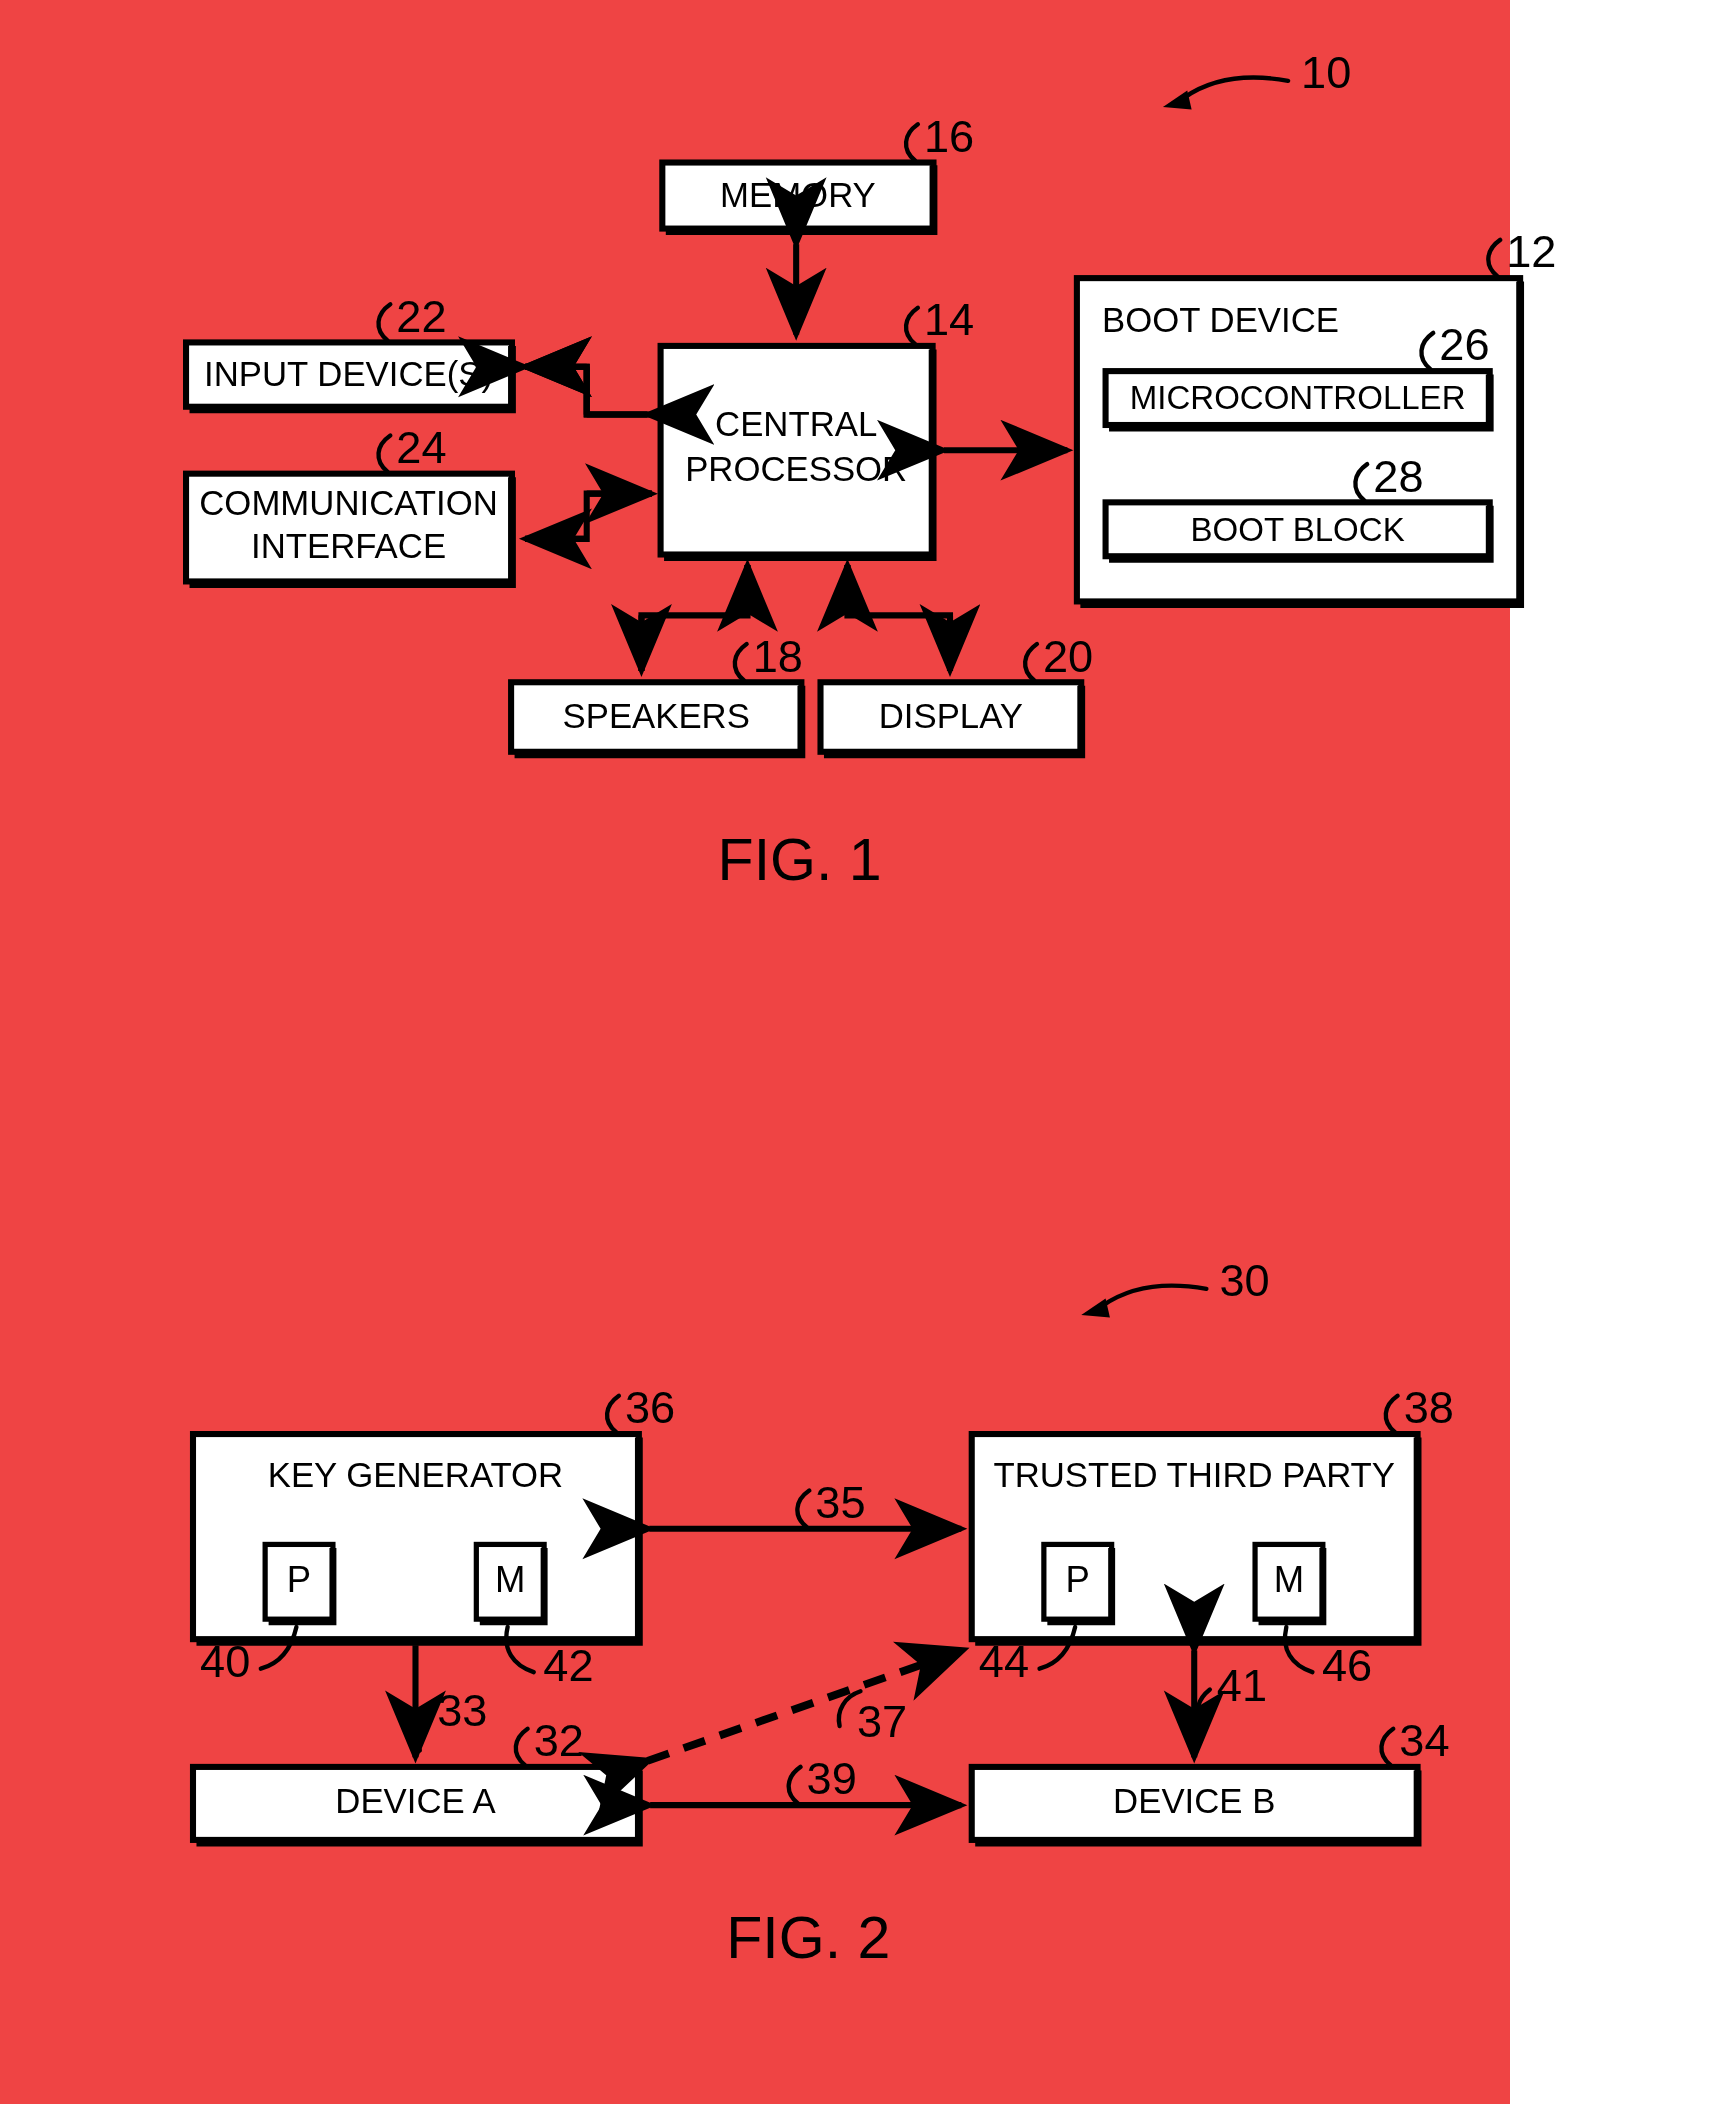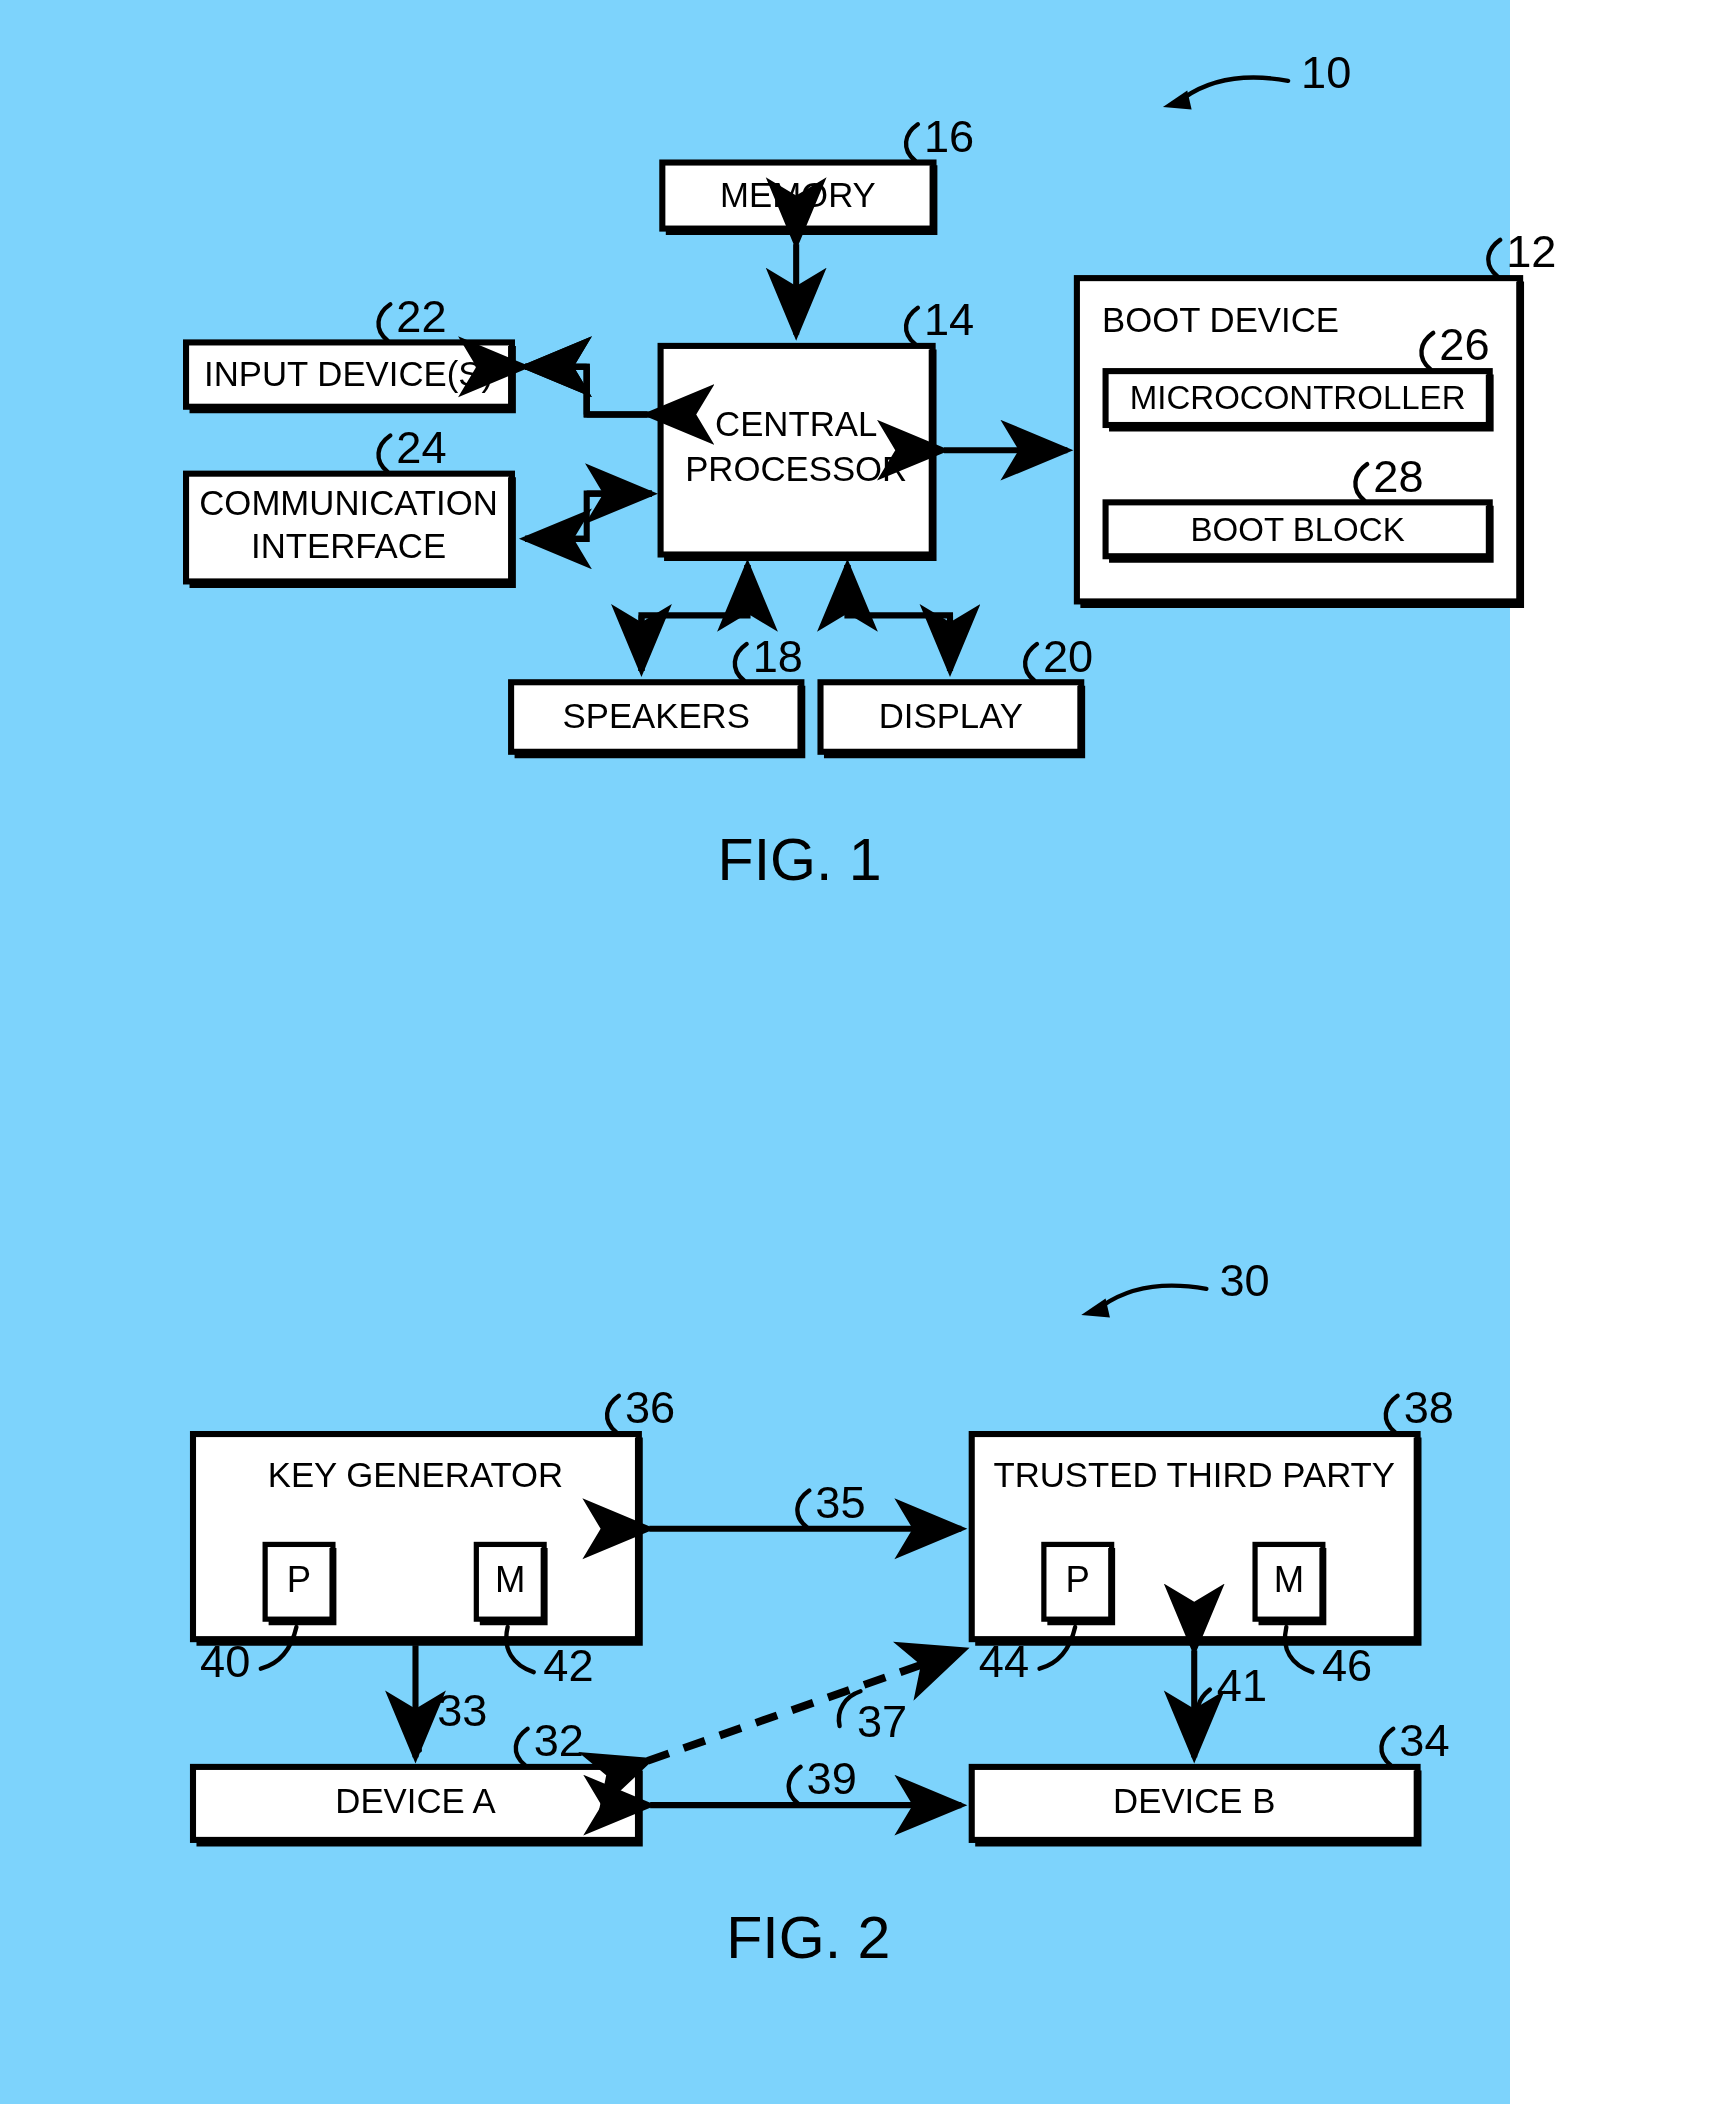--- a/index.html
+++ b/index.html
@@ -11,21 +11,21 @@
     width: 1734px;
     height: 2105px;
     font-family: "Liberation Sans", sans-serif;
     color: #000000;
     overflow: hidden;
   }
   #sheet {
     position: relative;
     width: 1510px;
     height: 2105px;
-    background: #7dd3fc;
+    background: #ef4444;
   }
   svg.figure {
     position: absolute;
     left: 0;
     top: 0;
     width: 1734px;
     height: 2105px;
   }
   .box-fill   { fill: #ffffff; }
   .box-stroke { stroke: #000000; fill: none; }

